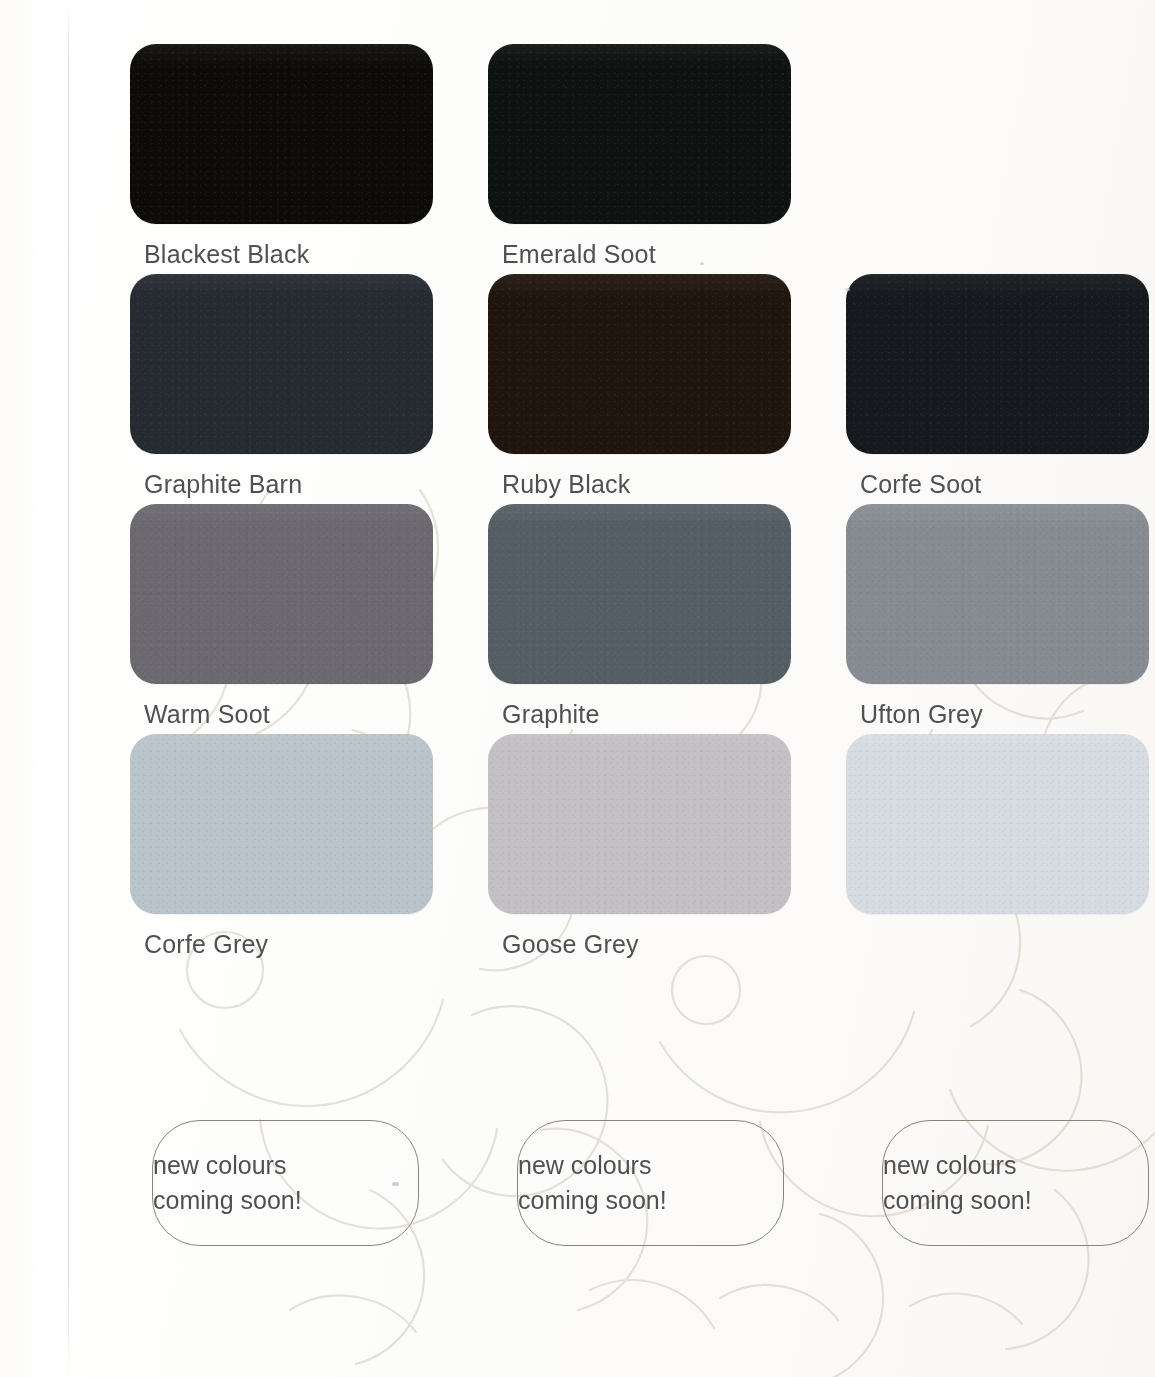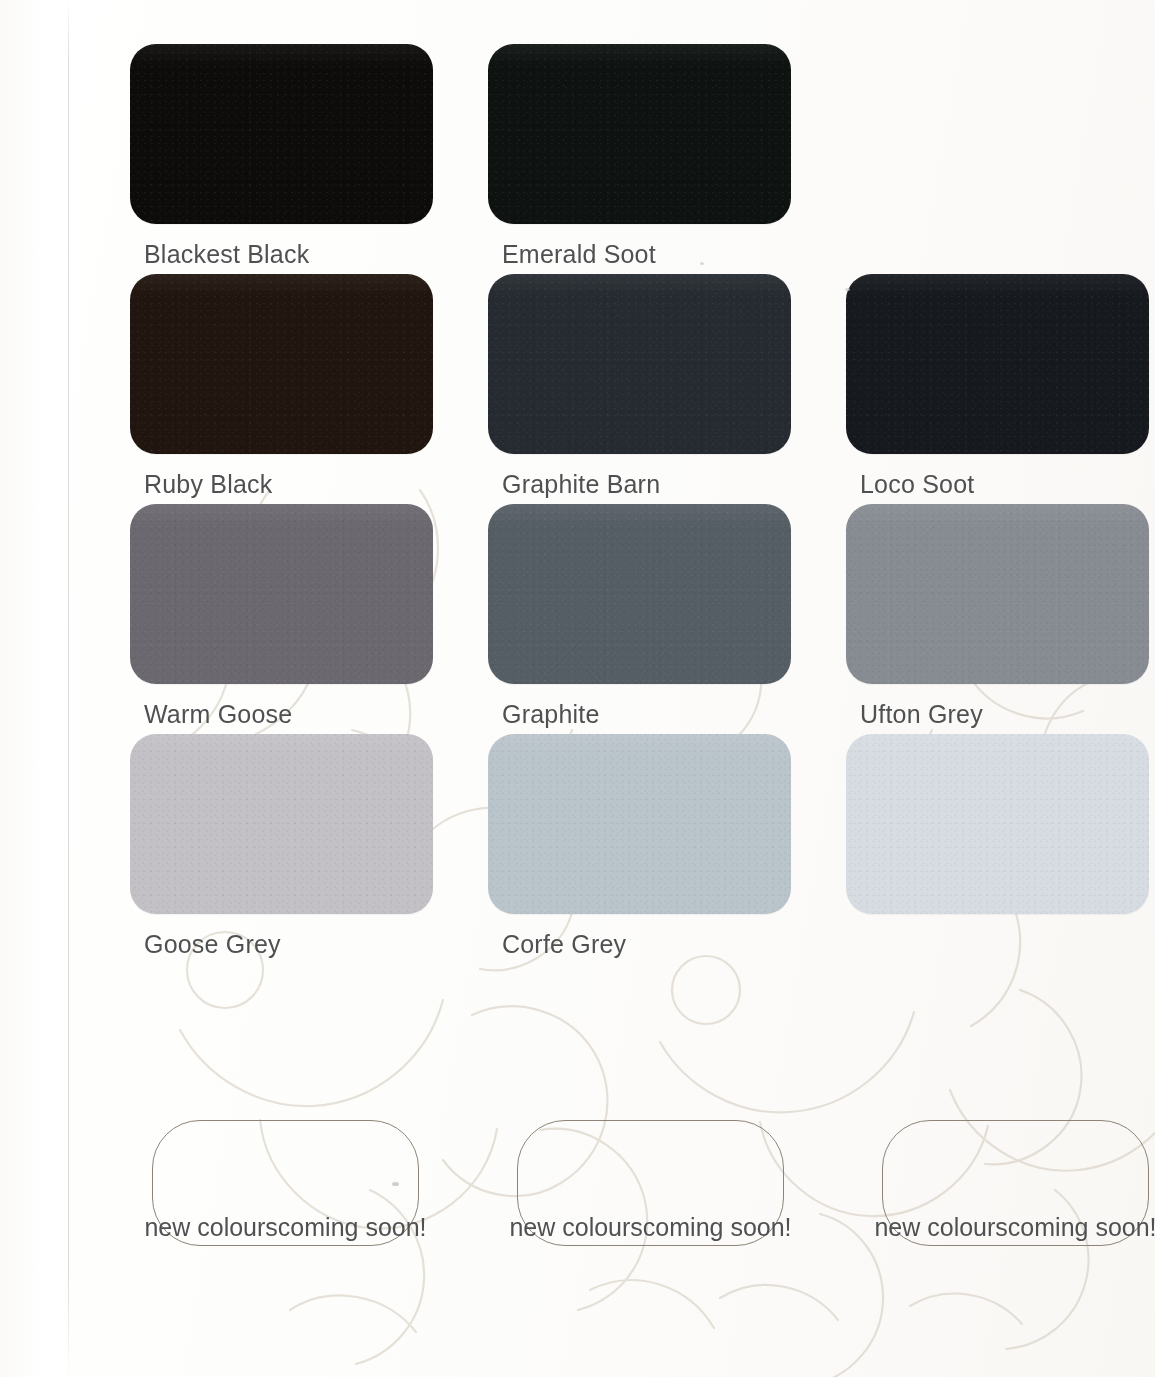--- a/index.html
+++ b/index.html
@@ -135,21 +135,22 @@
     top: 1120px;
     display: flex;
     gap: 98px;
   }
   .coming-soon-pill {
     width: 265px;
     height: 124px;
     border: 1.6px solid #8d8377;
     border-radius: 48px;
     display: flex;
-    align-items: flex-end;
+    flex-direction: column;
+    align-items: flex-start;
     justify-content: center;
     background: transparent;
   }
   .coming-soon-pill .cs-line {
     font-size: 25px;
     color: #4f5052;
     line-height: 1.42;
     white-space: nowrap;
     font-family: "Liberation Sans", sans-serif;
   }
@@ -218,56 +219,56 @@
         <div class="swatch-label">Blackest Black</div>
       </div>
       <div class="swatch-cell">
         <div class="swatch-chip" style="background-color: rgb(14, 18, 16);"></div>
         <div class="swatch-label">Emerald Soot</div>
       </div>
     </div>
 
     <div class="swatch-row">
       <div class="swatch-cell">
+        <div class="swatch-chip" style="background-color: rgb(38, 43, 49);"></div>
+        <div class="swatch-label">Graphite Barn</div>
+      </div>
+      <div class="swatch-cell">
         <div class="swatch-chip" style="background-color: rgb(33, 21, 15);"></div>
         <div class="swatch-label">Ruby Black</div>
       </div>
       <div class="swatch-cell">
-        <div class="swatch-chip" style="background-color: rgb(38, 43, 49);"></div>
-        <div class="swatch-label">Graphite Barn</div>
-      </div>
-      <div class="swatch-cell">
         <div class="swatch-chip" style="background-color: rgb(22, 25, 29);"></div>
-        <div class="swatch-label">Loco Soot</div>
+        <div class="swatch-label">Corfe Soot</div>
       </div>
     </div>
 
     <div class="swatch-row">
       <div class="swatch-cell">
         <div class="swatch-chip" style="background-color: rgb(107, 104, 112);"></div>
-        <div class="swatch-label">Warm Goose</div>
+        <div class="swatch-label">Warm Soot</div>
       </div>
       <div class="swatch-cell">
         <div class="swatch-chip" style="background-color: rgb(86, 94, 101);"></div>
         <div class="swatch-label">Graphite</div>
       </div>
       <div class="swatch-cell">
         <div class="swatch-chip" style="background-color: rgb(135, 140, 146);"></div>
         <div class="swatch-label">Ufton Grey</div>
       </div>
     </div>
 
     <div class="swatch-row">
       <div class="swatch-cell">
+        <div class="swatch-chip" style="background-color: rgb(186, 196, 203);"></div>
+        <div class="swatch-label">Corfe Grey</div>
+      </div>
+      <div class="swatch-cell">
         <div class="swatch-chip" style="background-color: rgb(195, 192, 198);"></div>
         <div class="swatch-label">Goose Grey</div>
-      </div>
-      <div class="swatch-cell">
-        <div class="swatch-chip" style="background-color: rgb(186, 196, 203);"></div>
-        <div class="swatch-label">Corfe Grey</div>
       </div>
       <div class="swatch-cell">
         <div class="swatch-chip" style="background-color: rgb(214, 220, 226);"></div>
       </div>
     </div>
 
   </div>
 
   <div id="coming-soon-row">
     <div class="coming-soon-pill">

